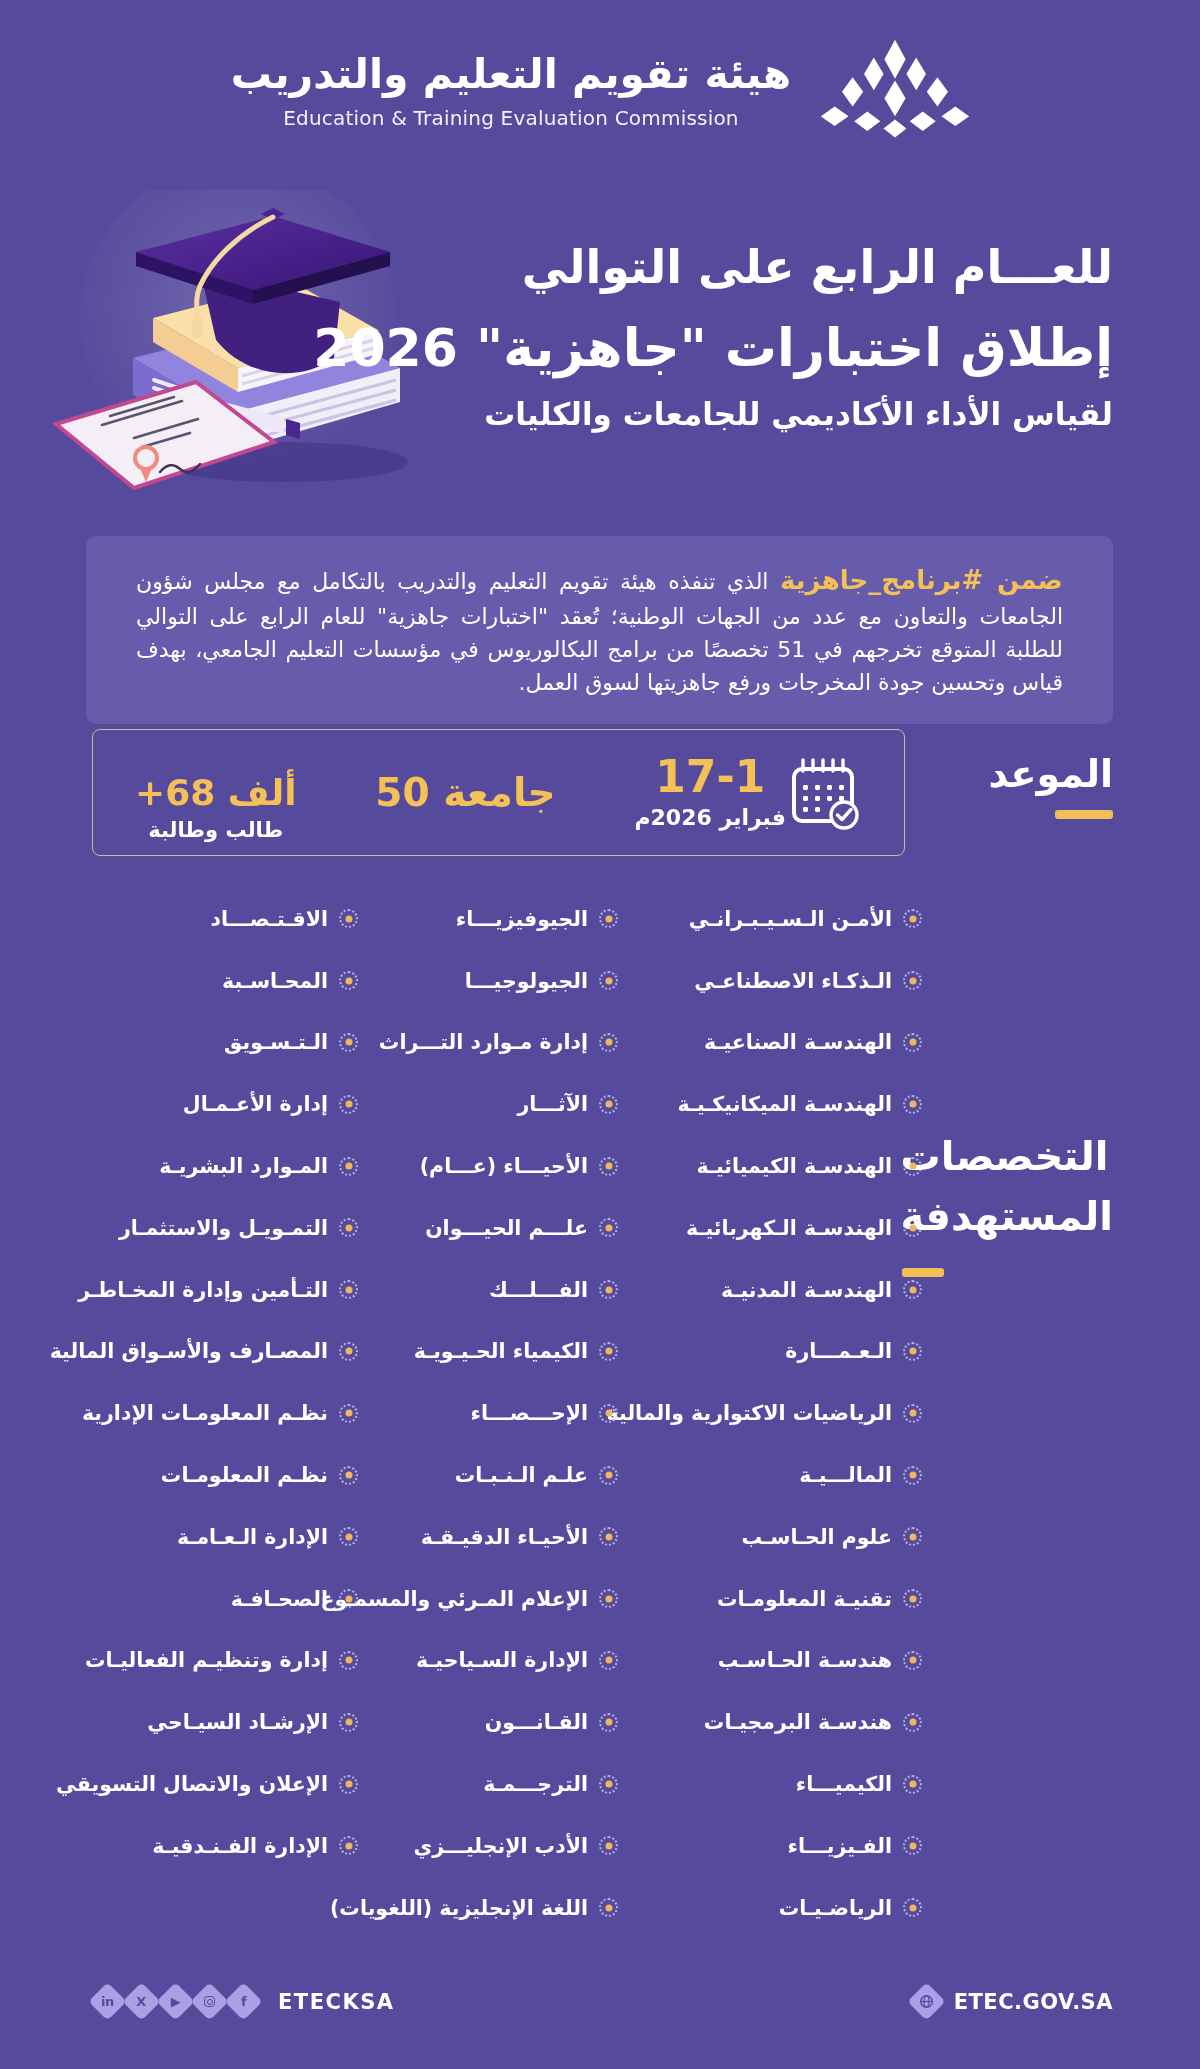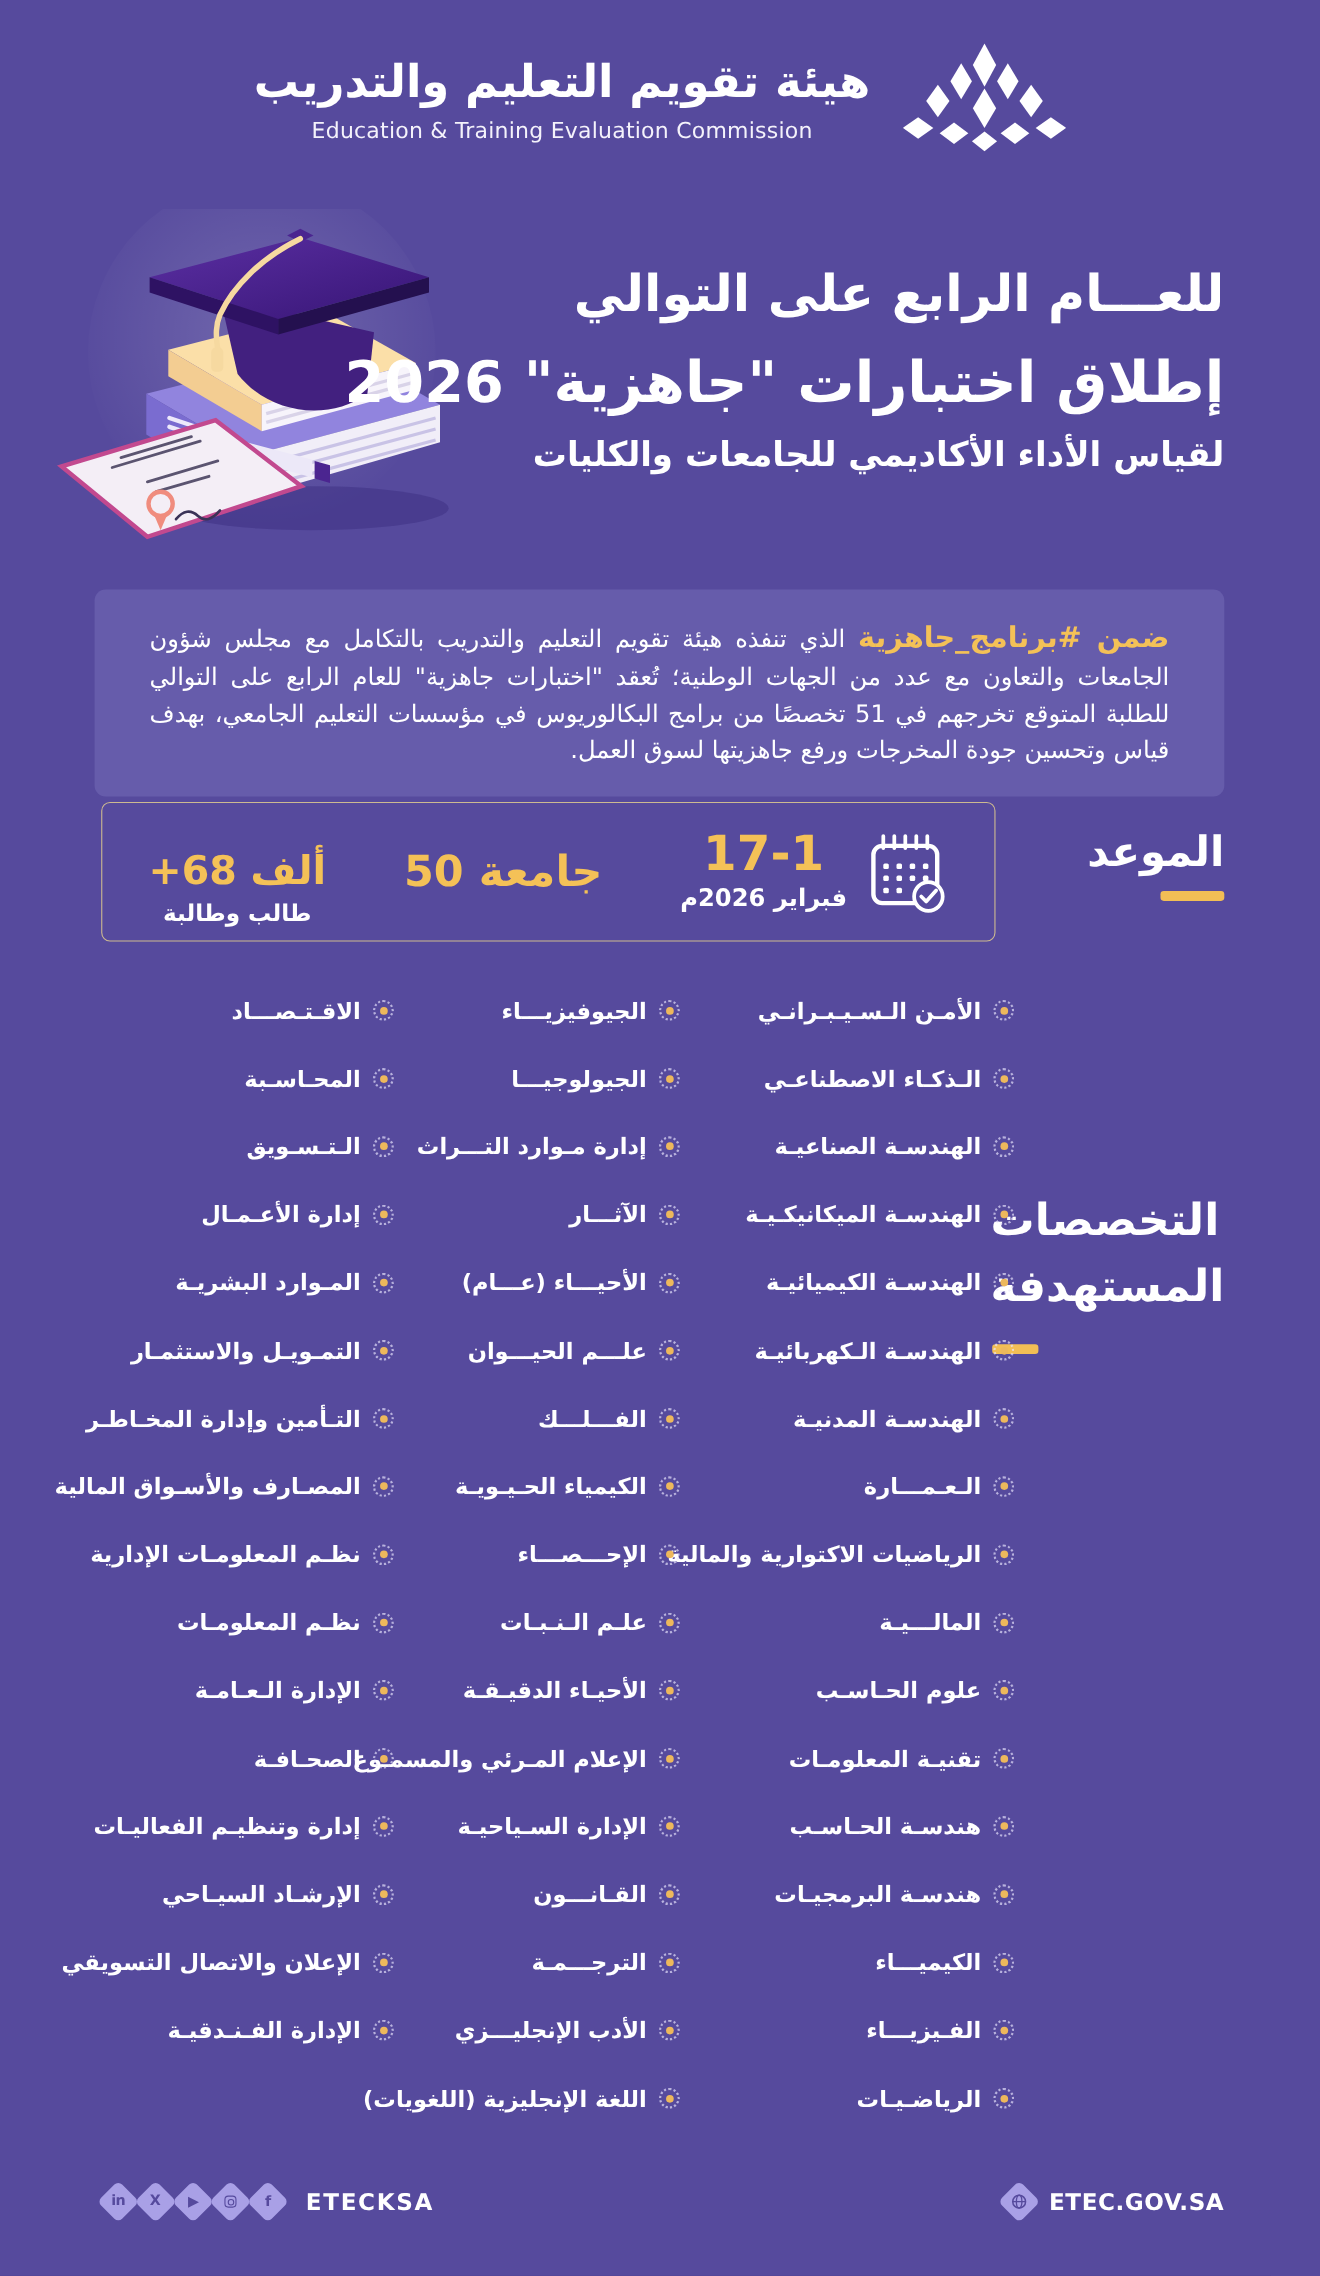--- a/index.html
+++ b/index.html
@@ -28,31 +28,31 @@
     direction:rtl; text-align:justify; color:#fff; font-size:22px; line-height:1.5; }
   .about .hl { color:#F4C157; font-size:26px; font-weight:bold; }
   
   .sched-label-wrap { position:absolute; right:87px; top:752px; display:flex;
     flex-direction:column; align-items:flex-end; }
   .section-label { color:#fff; font-size:38px; font-weight:bold; direction:rtl; }
   .gold-dash { width:58px; height:9px; background:#F2BE55; border-radius:3px; margin-top:14px; }
   .sched-box { position:absolute; left:92px; top:729px; width:813px; height:127px;
     border:1.5px solid #CDBA90; border-radius:8px; direction:rtl;
     display:flex; align-items:center; justify-content:space-between; padding:0 42px; }
-  .date-group { display:flex; align-items:center; gap:16px; }
+  .date-group { display:flex; align-items:center; gap:0; }
   .cal-icon { width:76px; height:76px; flex:none; }
   .date-col { text-align:center; }
   .date-value { color:#F4C157; font-size:44px; font-weight:bold; direction:ltr; line-height:1; }
   .date-month { color:#fff; font-size:22px; font-weight:bold; margin-top:6px; direction:rtl; }
   .uni-value { color:#F4C157; font-size:39px; font-weight:bold; direction:ltr; }
   .stud-col { text-align:center; }
   .stud-value { color:#F4C157; font-size:36px; font-weight:bold; direction:ltr; line-height:1;margin-top:31px; }
   .stud-label { color:#fff; font-size:21px; font-weight:bold; margin-top:7px; direction:rtl; }
   
-  .spec-heading { position:absolute; right:87px; top:1080px; display:flex;
+  .spec-heading { position:absolute; right:87px; top:1126px; display:flex;
     flex-direction:column; align-items:flex-end; text-align:right; direction:rtl; }
   .spec-heading .h { color:#fff; font-size:40px; font-weight:bold; line-height:1.5; }
   .spec-heading .gold-dash { width:42px; margin-top:22px; margin-left:2px; }
   .spec-grid { position:absolute; left:56px; top:888px; width:866px; direction:rtl;
     display:grid; grid-auto-flow:column; grid-template-rows:repeat(17,61.8px);
     grid-template-columns:304px 260px 302px; }
   .spec-item { display:flex; align-items:center; gap:11px; direction:rtl;
     color:#fff; font-size:20.5px; font-weight:bold; white-space:nowrap; }
   .bullet { flex:none; width:19px; height:19px; border:2px dotted rgba(236,232,255,.66);
     border-radius:50%; position:relative; }

